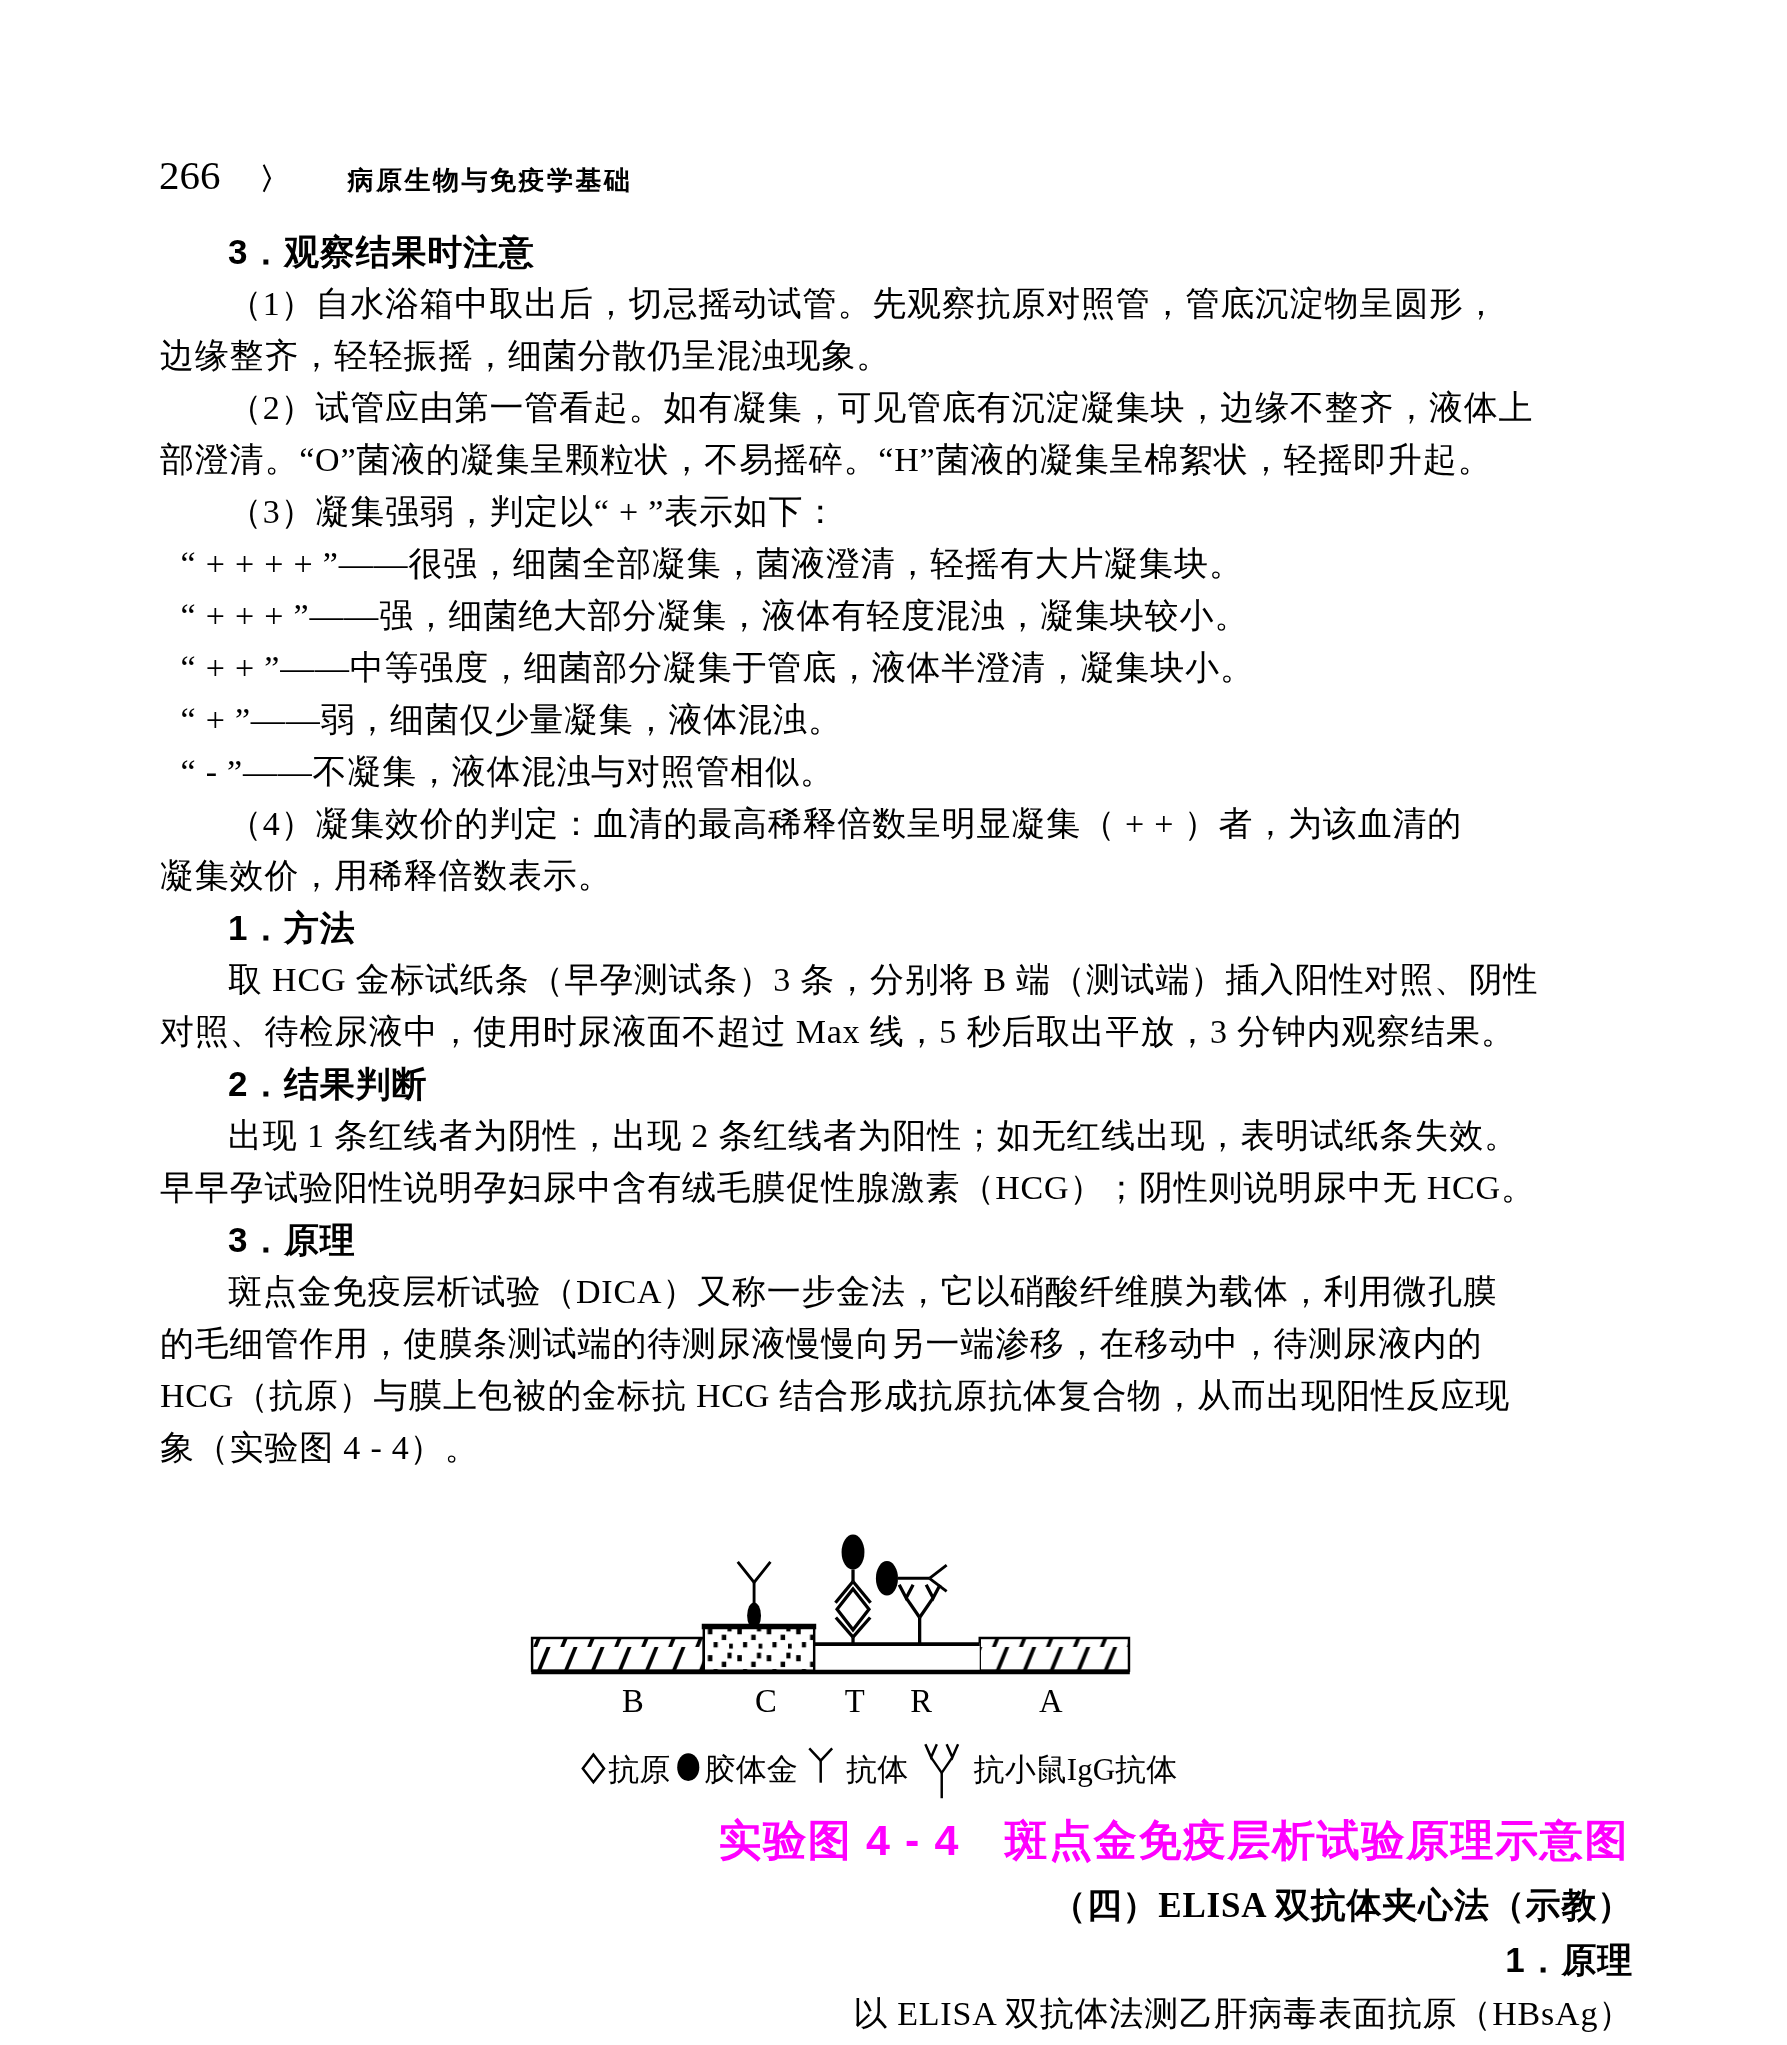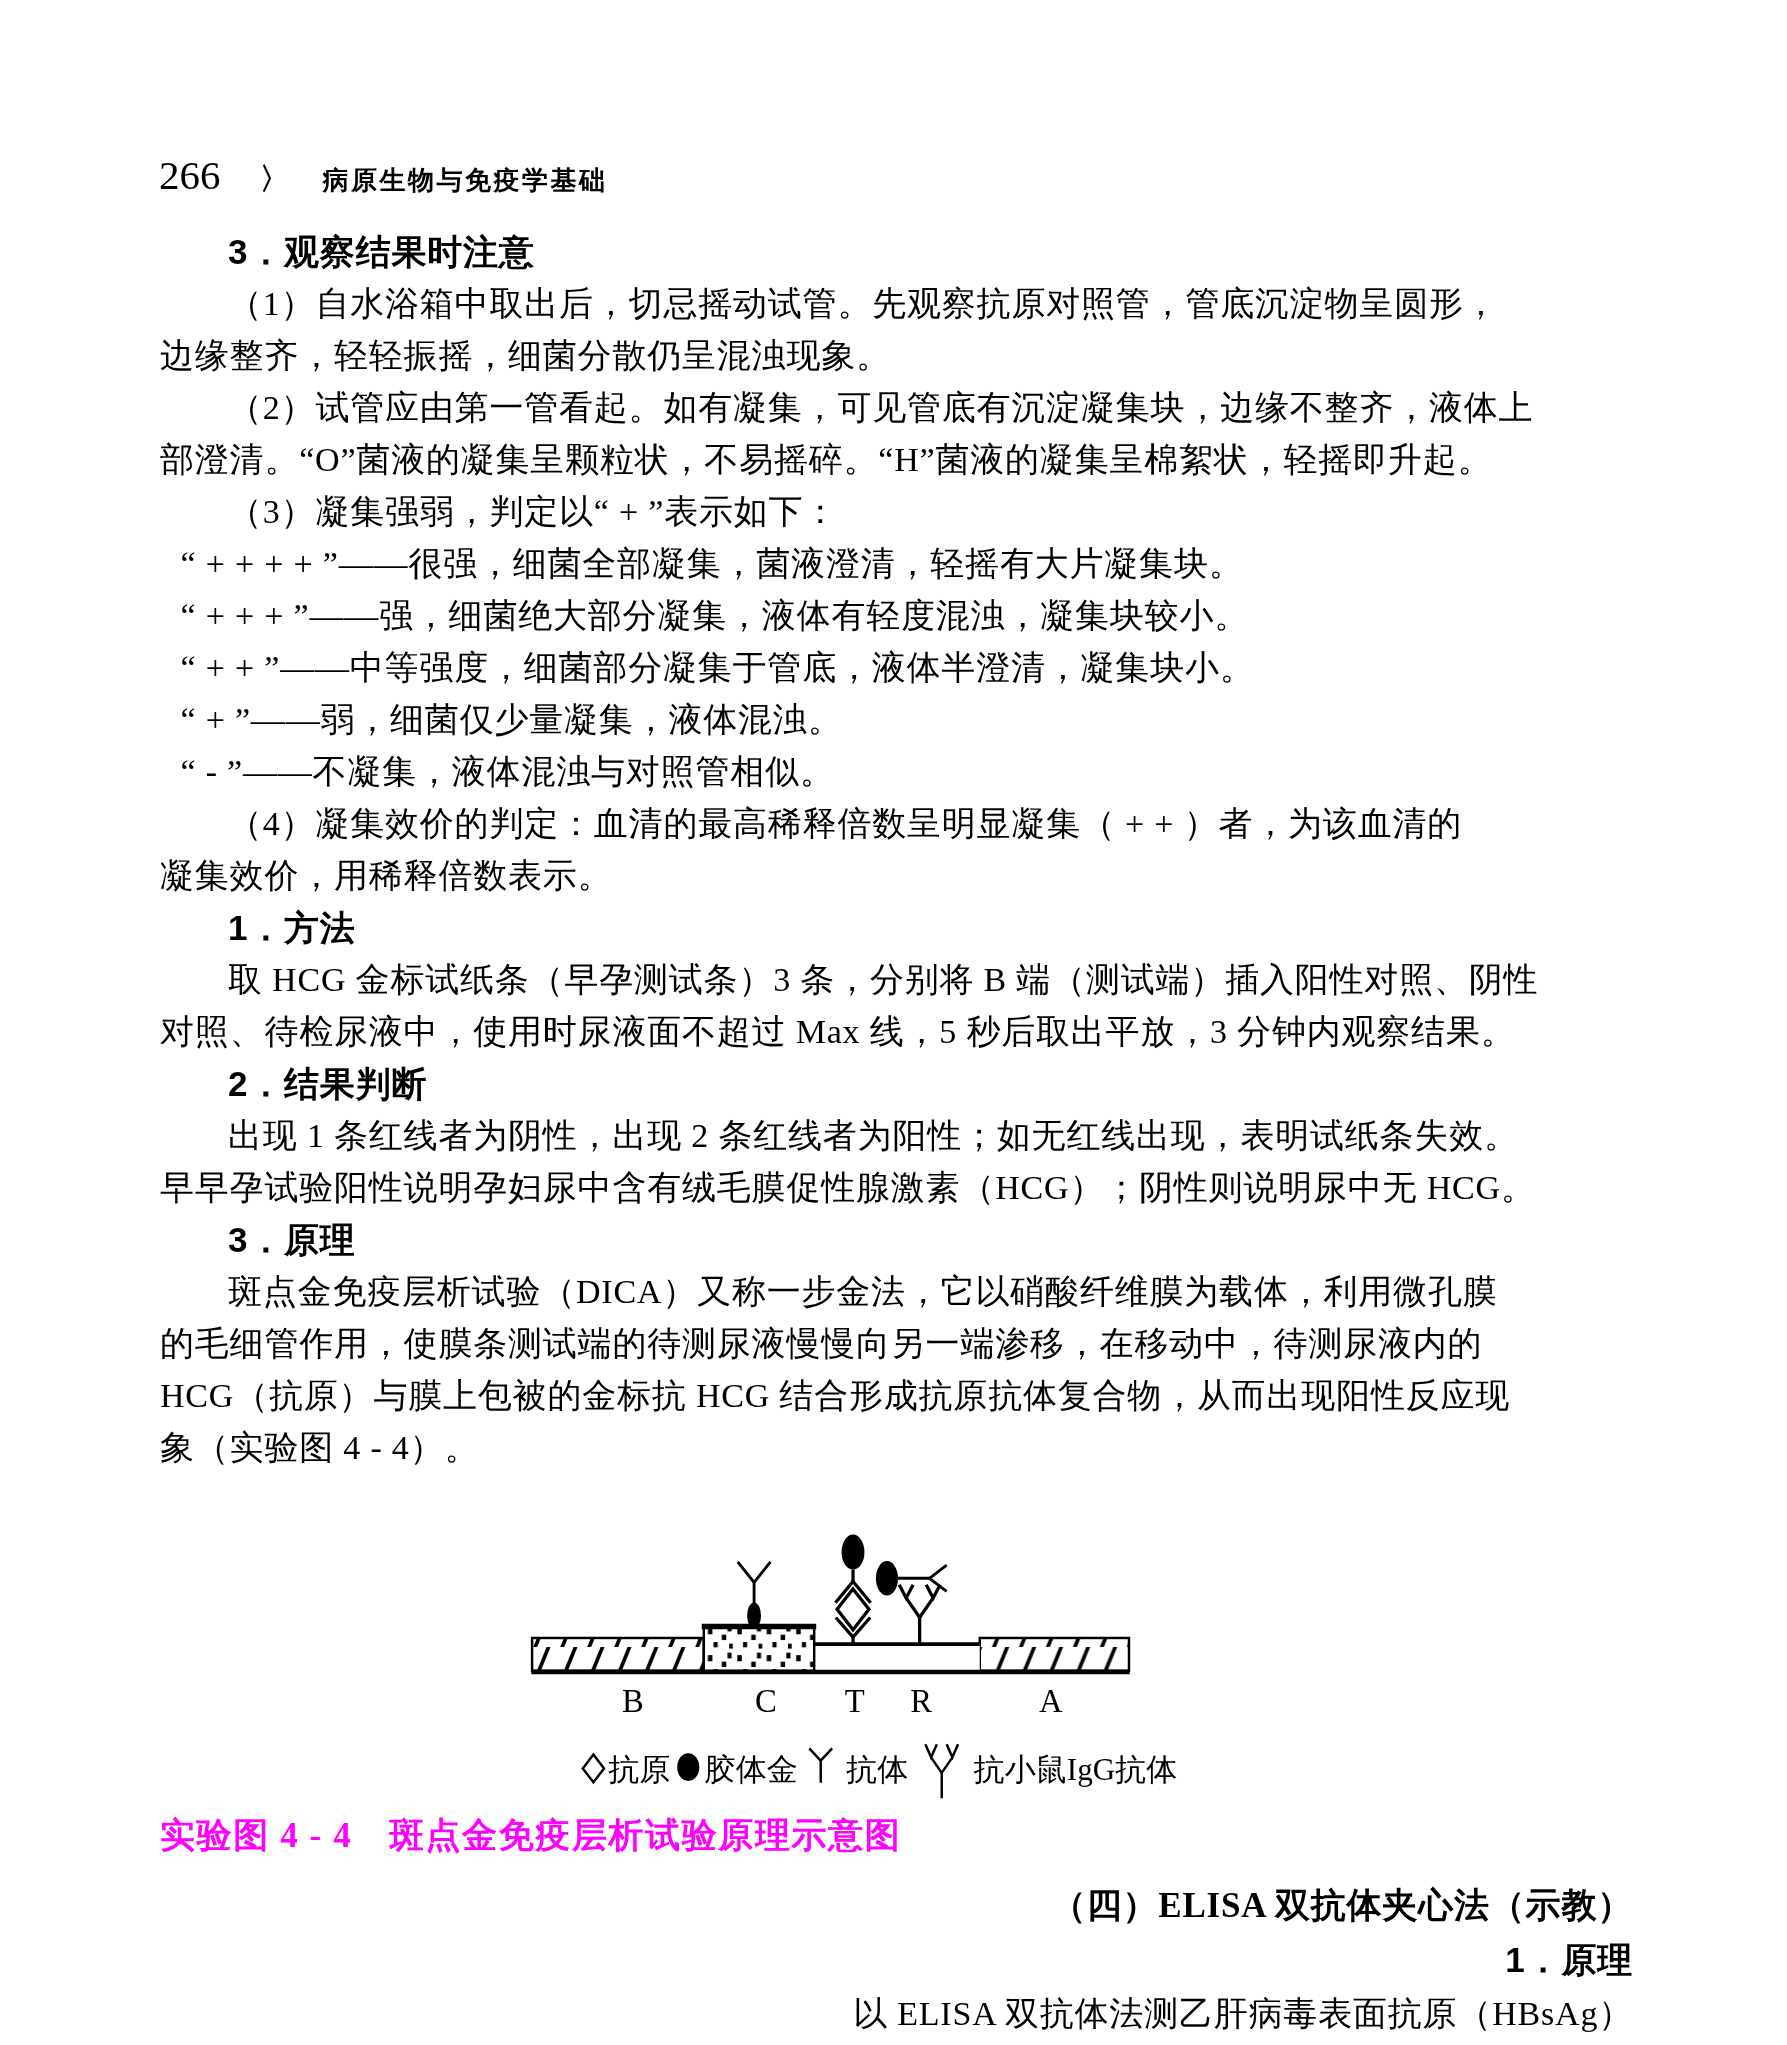--- a/index.html
+++ b/index.html
@@ -11,21 +11,21 @@
     font-family:"Liberation Serif","DejaVu Serif",serif;
     overflow:hidden;
   }
   .header {
     position:absolute; top:151px; left:159px;
     display:flex; align-items:baseline;
   }
   .page-num { font-size:41px; font-family:"Liberation Serif",serif; }
   .header-sep { font-size:30px; margin-left:39px; font-weight:700; }
   .book-title {
-    font-size:26px; font-weight:700; margin-left:33px;
+    font-size:26px; font-weight:700; margin-left:58px;
     font-family:"Liberation Sans","DejaVu Sans",sans-serif;
     letter-spacing:2.5px;
   }
   .pre-lines  { position:absolute; top:226px;  left:160px; width:1473px; }
   .post-lines { position:absolute; top:1879px; left:160px; width:1473px; }
   .line {
     font-size:34px; line-height:52px; height:52px;
     white-space:nowrap; letter-spacing:0.8px;
   }
   .post-lines .line { line-height:54px; height:54px;text-align:right; }
@@ -33,22 +33,22 @@
   .st-flush  { padding-left:0; }
   .st-quote  { padding-left:20.5px; }
   .st-h-sans {
     padding-left:68px; font-weight:700; font-size:35px;
     font-family:Liberation Sans, sans-serif;
   }
   .st-h-serif { padding-left:62px; font-weight:700; font-size:35px; }
   .figure-svg { position:absolute; top:1516px; left:528px; }
   .figure-caption {
     position:absolute; top:1812px; left:160px; width:1469px;
-    text-align:left; font-size:35px; font-weight:700;
-    font-family:Liberation Serif, serif;
+    text-align:right; font-size:43px; font-weight:700;
+    font-family:Liberation Sans, sans-serif;
     letter-spacing:1.6px;
   }
   svg text {
     font-family:"Liberation Serif","DejaVu Serif",serif;
   }
 </style>
 </head>
 <body>
 
 <div class="page">

